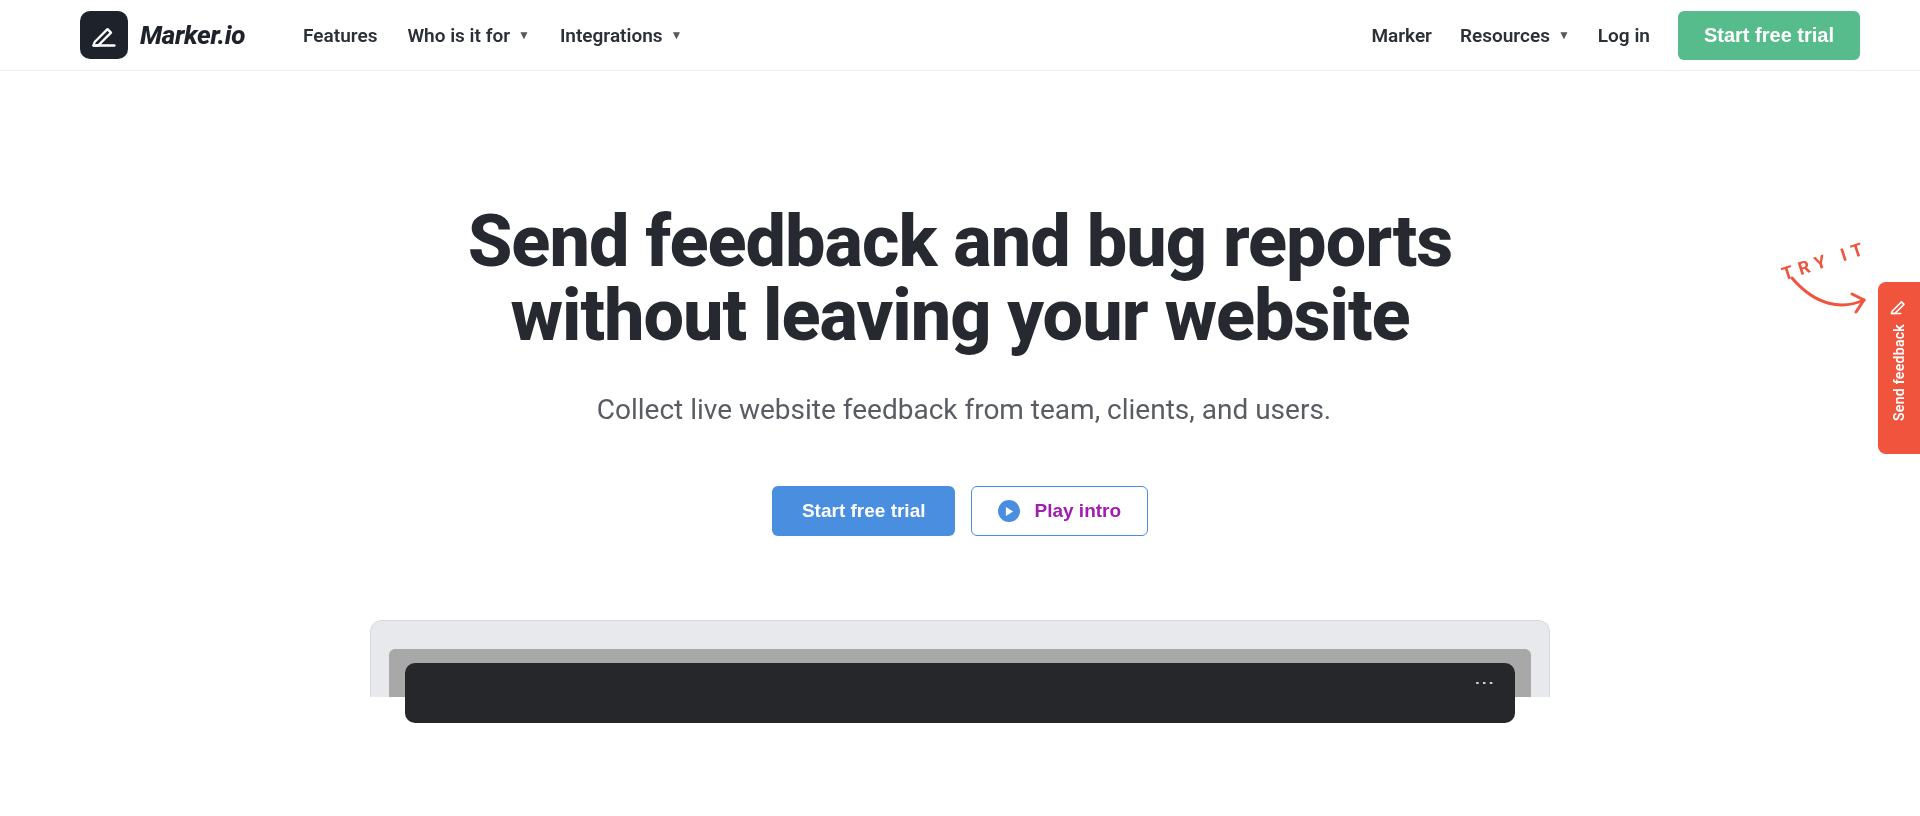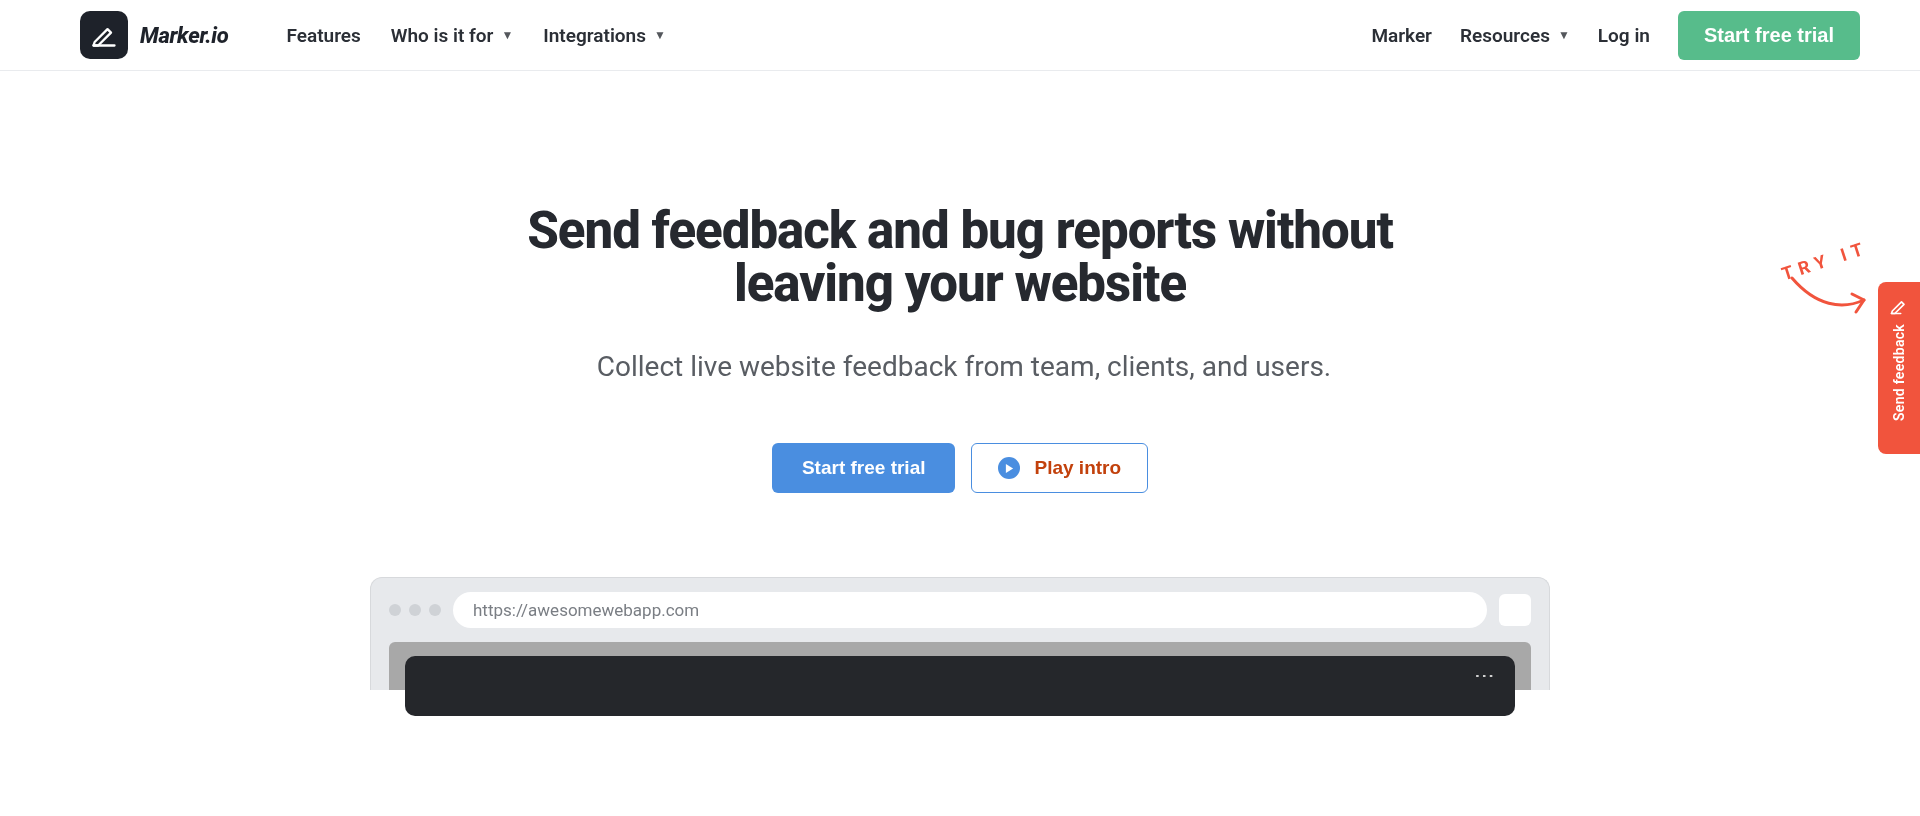--- a/index.html
+++ b/index.html
@@ -20,51 +20,51 @@
     display: flex;
     align-items: center;
     padding: 0 60px 0 80px;
   }
   .logo { display: flex; align-items: center; gap: 12px; cursor: pointer; }
   .logo-mark {
     width: 48px; height: 48px; background: #1e222a; border-radius: 10px;
     display: flex; align-items: center; justify-content: center;
   }
   .logo-mark svg { width: 28px; height: 28px; }
-  .logo-text { font-size: 22px; font-weight: 800; font-style: italic; color: #1e222a; letter-spacing: -0.3px; }
+  .logo-text { font-size: 26px; font-weight: 800; font-style: italic; color: #1e222a; letter-spacing: -0.3px; }
 
   .nav-left { display: flex; align-items: flex-start; gap: 30px; margin-left: 58px; }
   .nav-right { margin-left: auto; display: flex; align-items: center; gap: 28px; }
   .nav-item {
     font-size: 19px; font-weight: 600; color: #2b2f36; cursor: pointer;
     display: flex; align-items: center; gap: 8px;
   }
   .chev { font-size: 12px; color: #54575c; }
 
   .btn-trial-nav {
     background: #57bc8b; color: #fff; font-size: 20px; font-weight: 700;
     padding: 13px 26px; border-radius: 6px; border: none; cursor: pointer;
   }
 
   
   .hero { text-align: center; padding-top: 134px; }
   .hero h1 {
-    font-size: 51px; line-height: 1.03; font-weight: 800; color: #26292f;
+    font-size: 72px; line-height: 1.03; font-weight: 800; color: #26292f;
     letter-spacing: -1px; max-width: 1000px; margin: 0 auto;
   }
   .hero p.sub {
     font-size: 28px; color: #595d63; margin-top: 40px; font-weight: 400; padding-left: 8px;
   }
   .cta-row { margin-top: 60px; display: flex; justify-content: center; gap: 16px; }
   .btn-primary {
     background: #4a8ee0; color: #fff; font-size: 19px; font-weight: 700;
     padding: 14px 30px; border: none; border-radius: 6px; cursor: pointer;
   }
   .btn-outline {
-    background: #fff; color: #c2410c; font-size: 19px; font-weight: 700;
+    background: #fff; color: #a21caf; font-size: 19px; font-weight: 700;
     padding: 13px 26px; border: 1.5px solid #4a8ee0; border-radius: 6px;
     display: flex; align-items: center; gap: 14px; cursor: pointer;
   }
   .play-circle {
     width: 22px; height: 22px; border-radius: 50%; background: #4a8ee0;
     display: flex; align-items: center; justify-content: center;
   }
   .play-circle svg { width: 9px; height: 9px; fill: #fff; margin-left: 1px; }
 
   
@@ -172,31 +172,20 @@
         <svg viewBox="0 0 10 10">
             <path d="M1 0 L9 5 L1 10 Z"></path>
           </svg>
       </span>
       <span>Play intro</span>
     </button>
   </div>
 
   <div class="mock-wrap">
     <div class="browser">
-      <div class="browser-top">
-        <div class="dots">
-          <span class="dot"></span>
-            <span class="dot"></span>
-            <span class="dot"></span>
-        </div>
-        <div class="addr">
-          <span>https://awesomewebapp.com</span>
-        </div>
-        <div class="square"></div>
-      </div>
       <div class="browser-body">
         <div class="dark-bar"></div>
         <div class="kebab">⋮</div>
       </div>
     </div>
   </div>
 </section>
 
 <div class="tryit">
   <span class="tryit-text">TRY IT</span>

